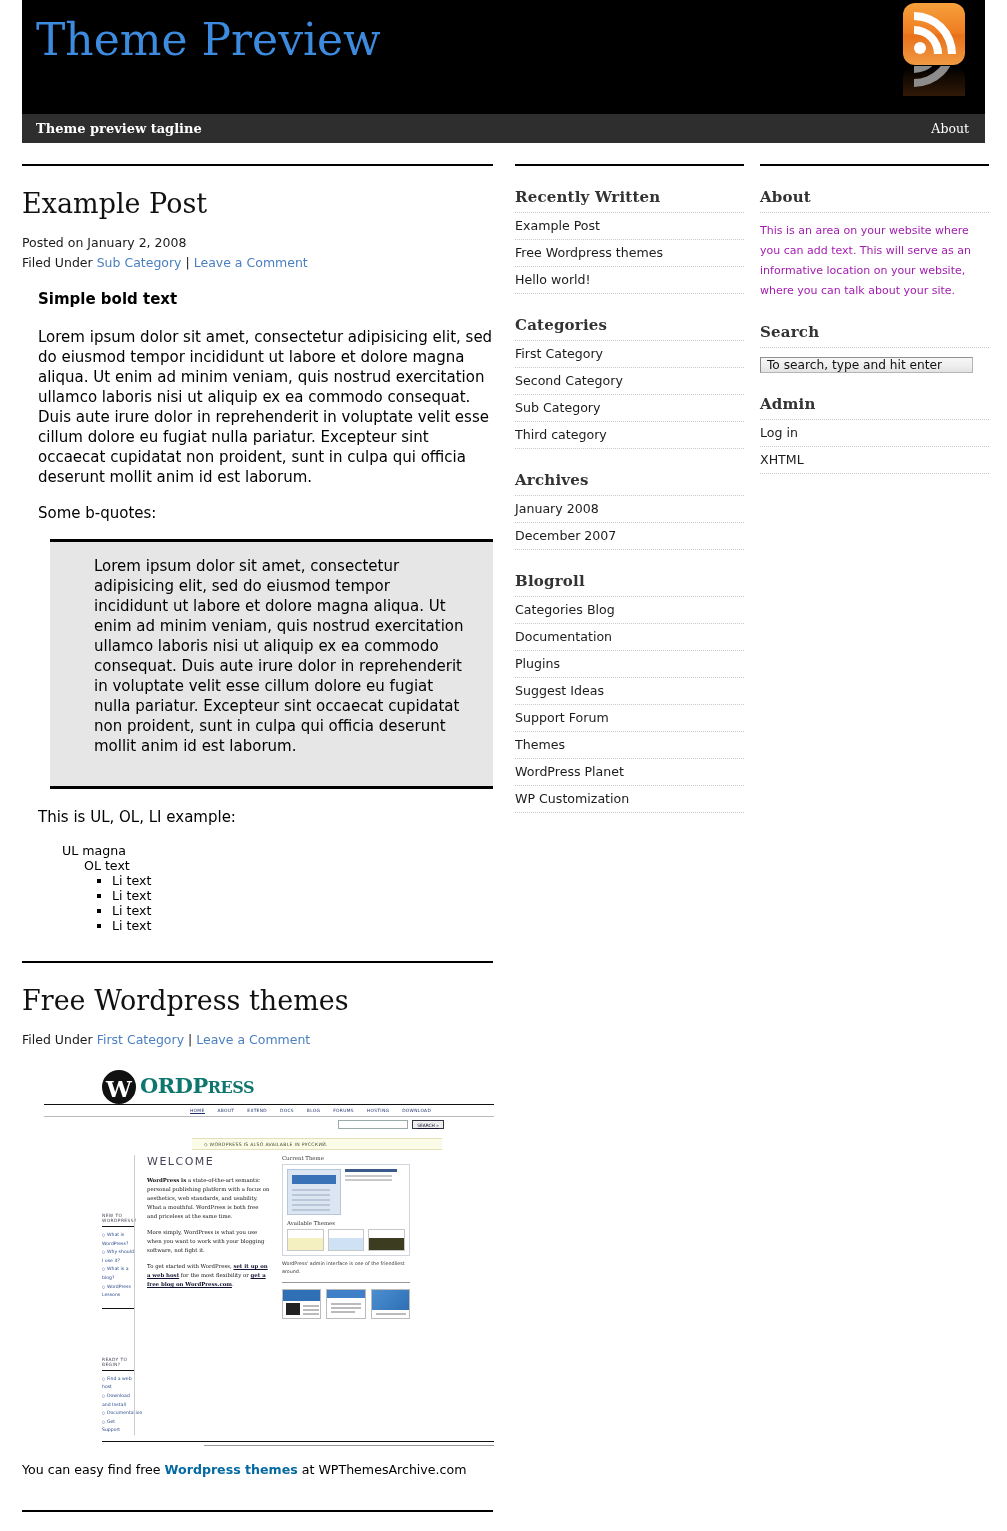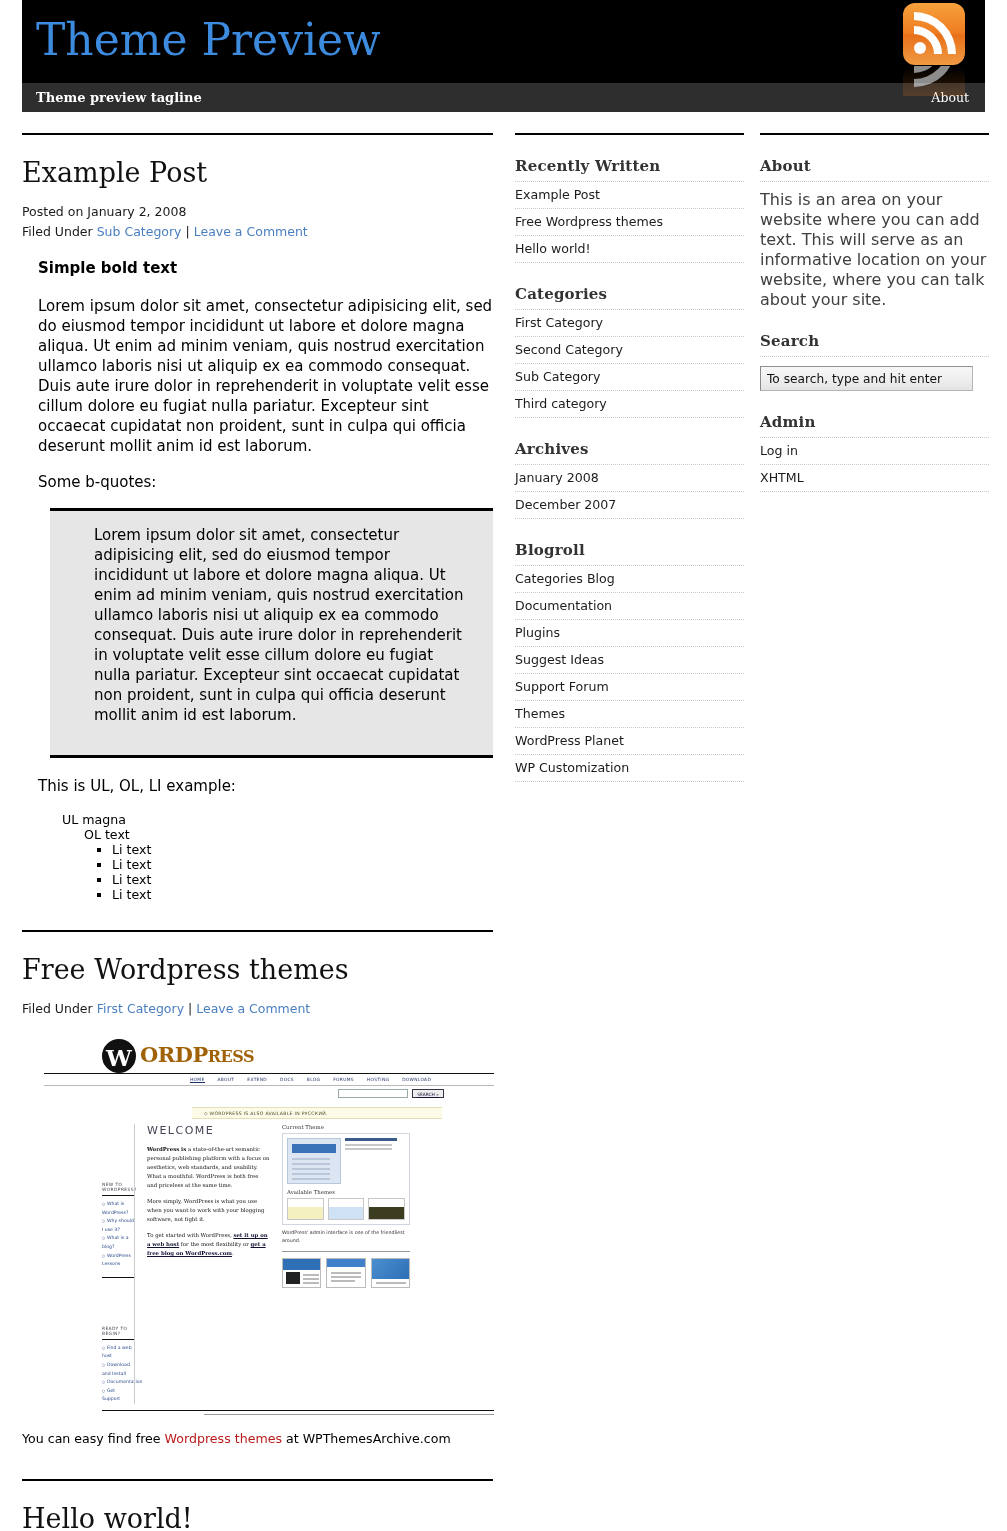--- a/index.html
+++ b/index.html
@@ -12,21 +12,21 @@
     font-family: "DejaVu Sans", sans-serif;
     font-size: 13px;
     color: #000000;
   }
   .page { width: 1007px; margin: 0 auto; position: relative; }
 
   
   .masthead {
     margin: 0 22px;
     background: #000000;
-    height: 83px;
+    height: 114px;
     position: relative;
   }
   .site-title {
     position: absolute;
     left: 14px;
     top: 16px;
     font-family: "DejaVu Serif", serif;
     font-size: 44px;
     line-height: 1.1;
     color: #3d8bde;
@@ -154,21 +154,21 @@
     position: absolute; left: 58px; top: 0;
     width: 34px; height: 34px; border-radius: 50%;
     background: #111; color: #fff;
     font-family: "DejaVu Serif", serif; font-weight: bold;
     font-size: 23px; line-height: 34px; text-align: center;
     border: 2px solid #111;
   }
   .wp-wordmark {
     position: absolute; left: 96px; top: 3px;
     font-family: "DejaVu Serif", serif;
-    font-weight: bold; font-size: 21px; color: #a16207;
+    font-weight: bold; font-size: 21px; color: #0f766e;
     letter-spacing: -0.5px;
   }
   .wp-wordmark .sm { font-size: 16px; }
   .wp-navbar {
     border-top: 1.5px solid #111;
     border-bottom: 1.5px solid #b9b9b9;
     height: 13px;
     display: flex; align-items: center; gap: 13px;
     padding-left: 146px;
   }
@@ -227,21 +227,21 @@
   .wp-shot3 { width: 40px; height: 30px; border: 1px solid #bbb; position: relative; overflow: hidden; background:#fff;}
   .wp-shot3 .hdr { position:absolute; left:0; right:0; top:0; height: 11px; background: #2f6fb5; }
   .wp-shot3 .blk { position:absolute; left:3px; top:13px; width: 14px; height: 12px; background: #222; }
   .wp-shot3 .l2 { position:absolute; left:20px; height:1.6px; background:#bbb; width: 16px; }
   .wp-shot3.alt .hdr { height: 8px; background: #3f80c8; }
   .wp-shot3.alt2 .hdr { height: 20px; background: linear-gradient(135deg,#4a8fd0,#2f6fb5); }
   .wp-bottomrule { border-top: 1.5px solid #111; margin: 6px 0 0 58px; }
   .wp-bottomrule2 { border-top: 1px solid #999; margin: 3px 0 0 160px; }
 
   .caption-line { font-size: 12.6px; line-height: 20px; margin: 6px 0 0 0; }
-  .caption-line a { color: #b91c1c; text-decoration: none; }
+  .caption-line a { color: #0369a1; text-decoration: none; font-weight: bold; }
 
   
   .widget { margin-bottom: 22px; }
   .widget-title {
     font-family: "DejaVu Serif", serif;
     font-size: 15px;
     font-weight: bold;
     color: #333333;
     margin: 0 0 6px 0;
     letter-spacing: 0.2px;
@@ -253,29 +253,29 @@
   }
   .widget ul li:last-child { border-bottom: 1px dotted #c9c9c9; }
   .widget ul li a {
     color: #1c1c1c;
     text-decoration: none;
     font-size: 12.6px;
   }
   .about-text {
     border-top: 1px dotted #c9c9c9;
     padding-top: 8px;
-    font-size: 16px;
+    font-size: 11px;
     line-height: 20px;
-    color: #404040;
+    color: #a21caf;
     margin: 0;
   }
   .search-wrap { border-top: 1px dotted #c9c9c9; padding-top: 9px; }
   .search-input {
     width: 213px;
-    height: 25px;
+    height: 16px;
     border: 1px solid #b5b5b5;
     border-left-color: #888;
     border-top-color: #8f8f8f;
     background: linear-gradient(to bottom, #f7f7f7 0%, #eeeeee 55%, #e3e3e3 100%);
     font-family: "DejaVu Sans", sans-serif;
     font-size: 12.2px;
     color: #111;
     padding: 0 6px;
   }
 </style>

